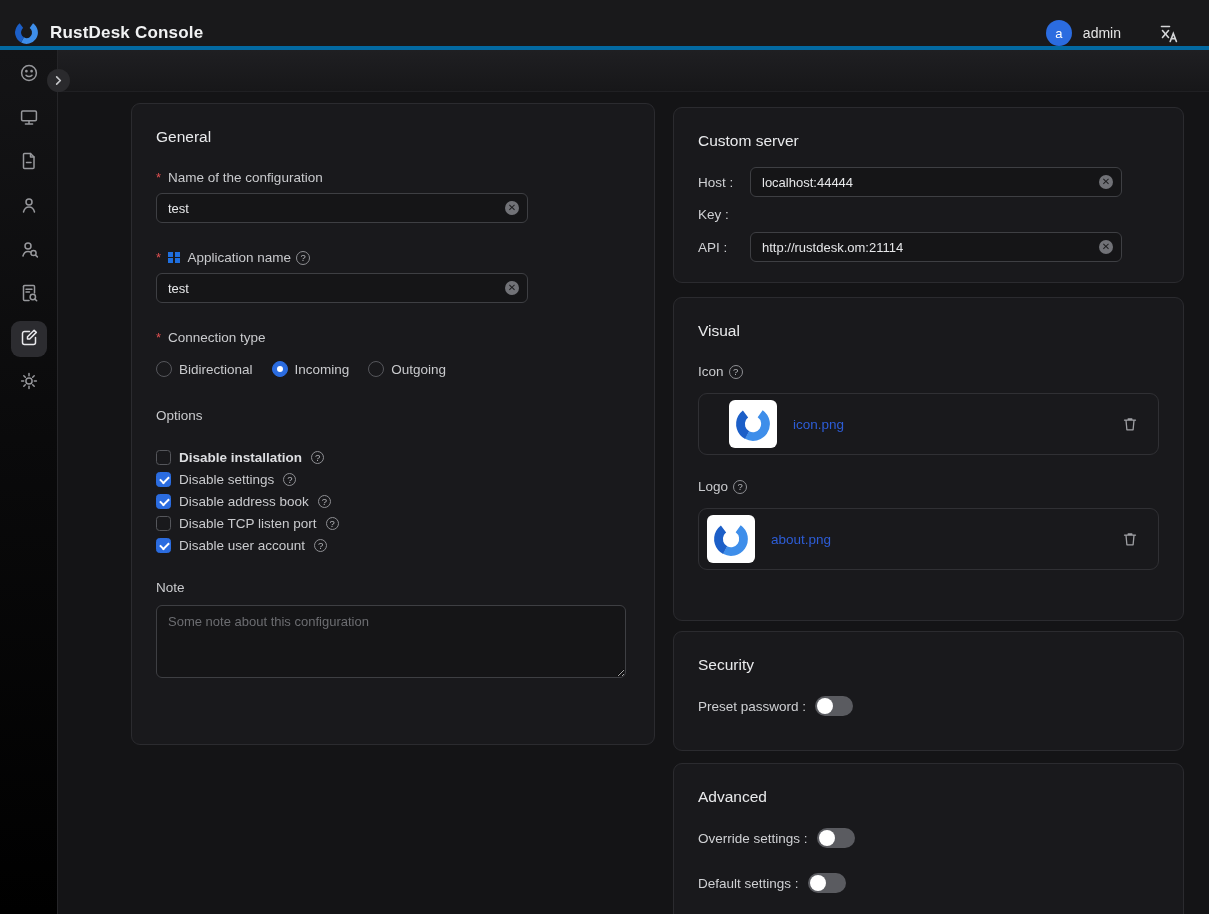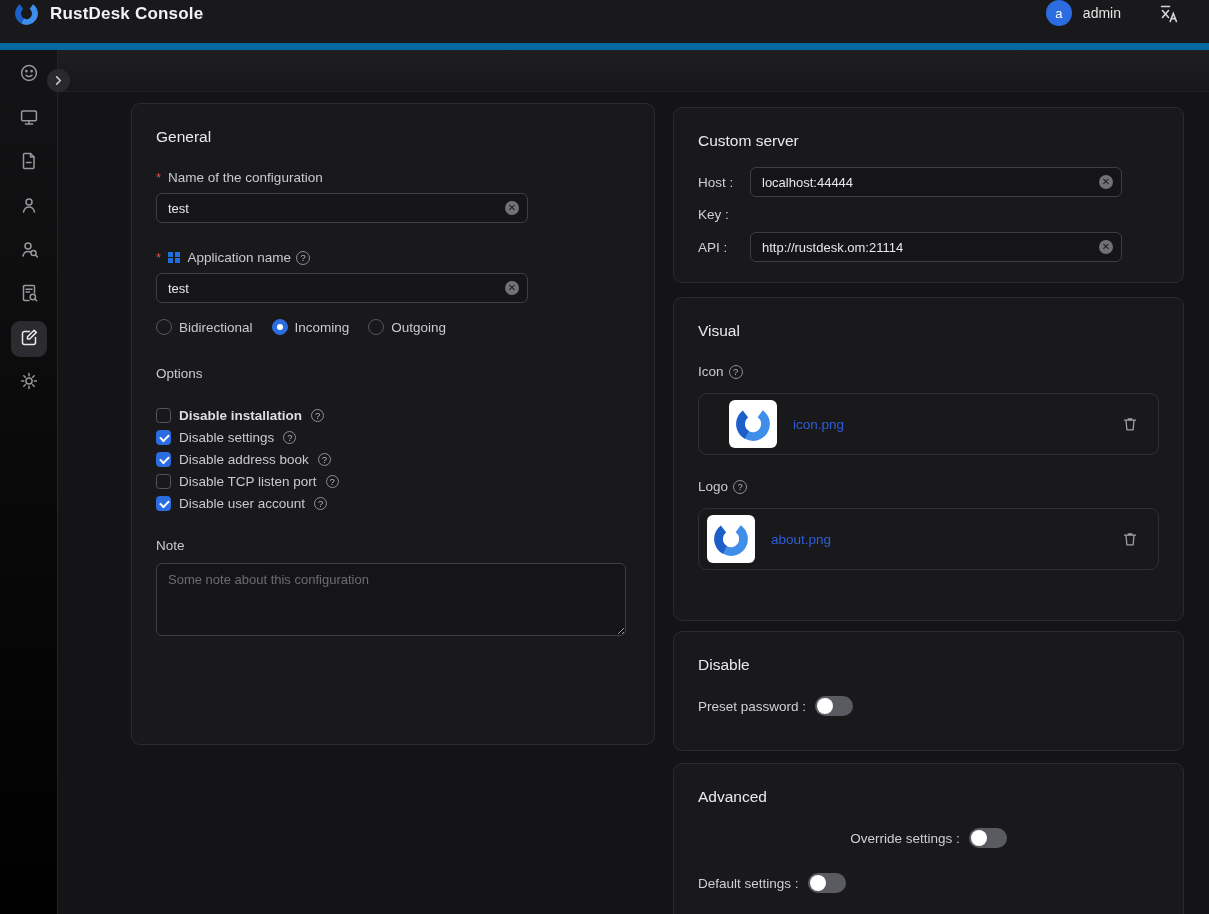--- a/index.html
+++ b/index.html
@@ -2,21 +2,21 @@
 <html><head>
 <meta charset="utf-8">
 <style>
   * { margin:0; padding:0; box-sizing:border-box; }
   html,body { width:1209px; height:914px; overflow:hidden; background:#141416;
     font-family:"Liberation Sans", sans-serif; color:#cfd0d3; }
   .page { position:relative; width:1209px; height:914px; }
 
   
   .topbar { position:absolute; top:0; left:0; right:0; height:50px; background:#19191b;
-    border-bottom:7px solid #0369a1; display:flex; align-items:flex-start; padding:0 30px 0 13px; z-index:30; }
+    border-bottom:4px solid #0369a1; display:flex; align-items:flex-end; padding:0 30px 0 13px; z-index:30; }
   .brand { display:flex; align-items:center; gap:10px; }
   .brand-title { font-size:17px; font-weight:700; color:#f1f2f3; letter-spacing:.2px; }
   .topbar-right { margin-left:auto; display:flex; align-items:center; gap:11px; }
   .avatar { width:26px; height:26px; border-radius:50%; background:#2b6ce0; color:#fff;
     display:flex; align-items:center; justify-content:center; font-size:13px; }
   .username { font-size:14px; color:#e5e5e5; }
   .lang-btn { margin-left:26px; display:flex; align-items:center; }
 
   
   .sidebar { position:absolute; top:50px; left:0; bottom:0; width:58px;
@@ -232,20 +232,23 @@
           <i></i>
         </span>
       <span>Application name</span>
       <span class="help">?</span>
     </div>
     <div class="input-wrap mt8">
       <input class="text-input" type="text" value="test" style="">
       <span class="clear-btn">✕</span>
     </div>
 
+    <div class="field-label req" style="margin-top:27px;">
+      <span>Connection type</span>
+    </div>
     <div class="radio-row" style="margin-top:16px;">
       <div class="radio">
         <span class="dot"></span>
         <span>Bidirectional</span>
       </div>
       <div class="radio on">
         <span class="dot"></span>
         <span>Incoming</span>
       </div>
       <div class="radio">
@@ -350,30 +353,30 @@
       <span class="file-link">about.png</span>
       <span class="trash">
         <svg width="16" height="16" viewBox="0 0 16 16" fill="none" stroke="currentColor" stroke-width="1.3" stroke-linecap="round" stroke-linejoin="round">
           <path d="M2.5 4.2h11M6.2 4.2V2.8h3.6v1.4M4 4.2l.9 9.6h6.2l.9-9.6"></path>
         </svg>
         </span>
     </div>
   </section>
 
   <section class="card" style="left:673px; top:631px; width:511px; height:120px;">
-    <div class="card-title">Disable</div>
+    <div class="card-title">Security</div>
     <div class="tgl-row" style="margin-top:22px;">
       <span>Preset password :</span>
       <span class="toggle"></span>
     </div>
   </section>
 
   <section class="card" style="left:673px; top:763px; width:511px; height:200px;">
     <div class="card-title">Advanced</div>
-    <div class="tgl-row" style="margin-top:22px;justify-content:center;">
+    <div class="tgl-row" style="margin-top:22px;">
       <span>Override settings :</span>
       <span class="toggle"></span>
     </div>
     <div class="tgl-row" style="margin-top:25px;">
       <span>Default settings :</span>
       <span class="toggle"></span>
     </div>
   </section>
 
 </div>

